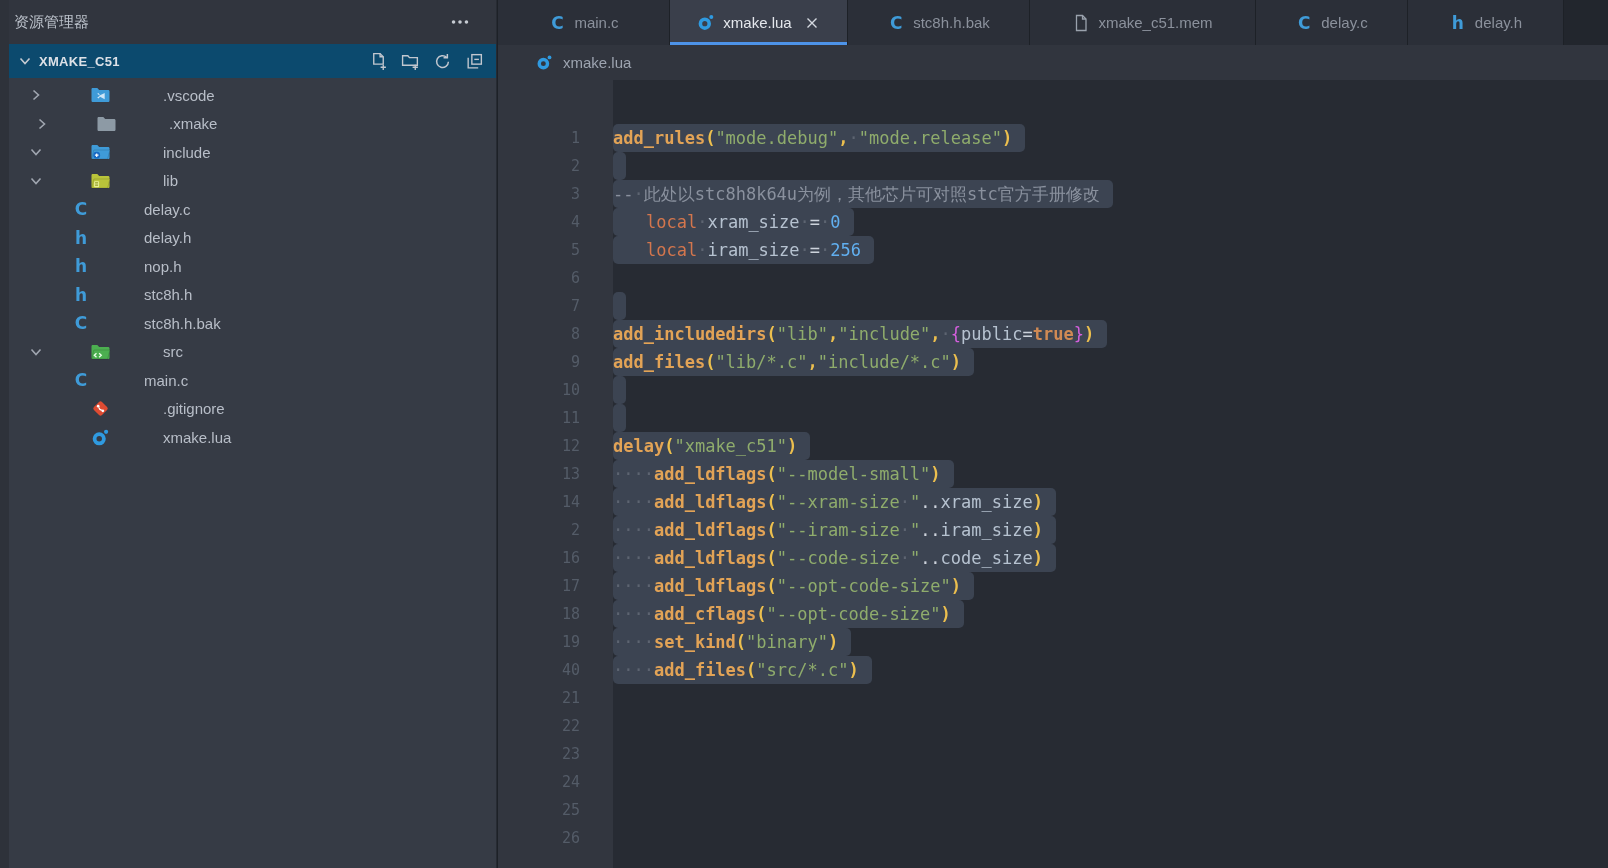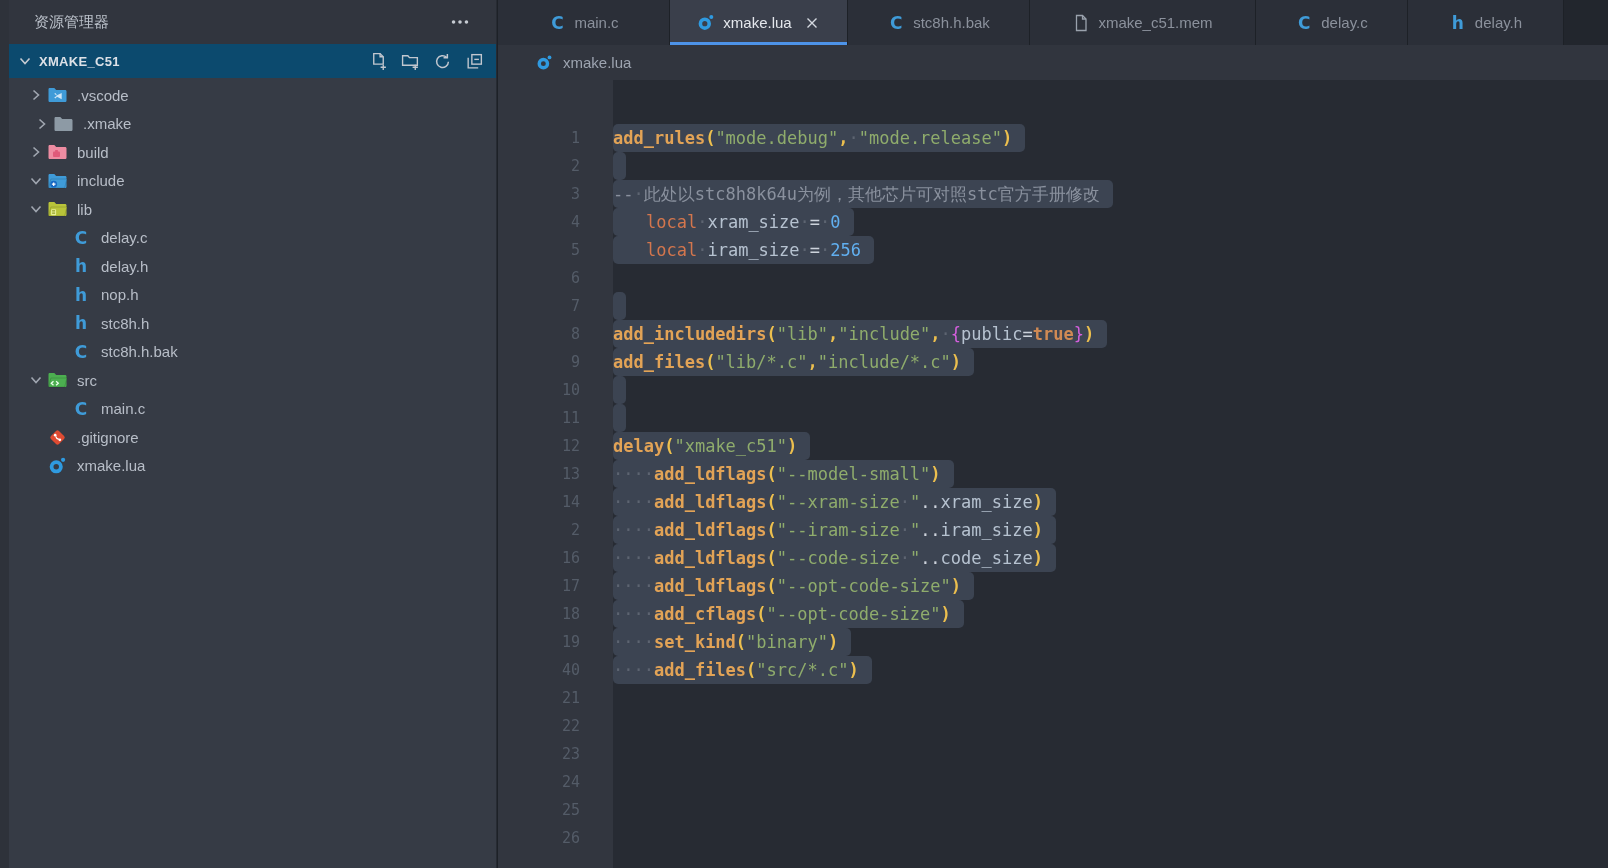--- a/index.html
+++ b/index.html
@@ -3,31 +3,31 @@
 <meta charset="utf-8">
 <style>
   html,body{margin:0;padding:0;background:#272b33;}
   body{width:1608px;height:868px;overflow:hidden;position:relative;
        font-family:"Liberation Sans","DejaVu Sans",sans-serif;
        -webkit-font-smoothing:antialiased;}
   
   #sidebar{position:absolute;left:0;top:0;width:496px;height:868px;background:#363b45;}
   #edge-strip{position:absolute;left:0;top:0;width:9px;height:868px;background:#2e323a;}
   .ex-header{height:44px;display:flex;align-items:center;background:#31353e;
-             padding-left:34px;color:#bcc2cb;font-size:15px;}
+             padding-left:14px;color:#bcc2cb;font-size:15px;}
   .ex-header .sp{flex:1;}
   .more-btn{margin-right:26px;color:#c6cbd2;cursor:pointer;display:flex;align-items:center;}
   .ex-section{height:34px;display:flex;align-items:center;background:#0c4a6e;padding-left:16px;}
   .ex-section .chev{width:18px;height:18px;display:flex;align-items:center;justify-content:center;}
   .ex-section .name{color:#dde1e7;font-size:13px;font-weight:bold;letter-spacing:.3px;margin-left:5px;}
   .ex-section .sp{flex:1;}
   .sec-actions{display:flex;align-items:center;gap:12px;margin-right:12px;}
   .sec-actions .a-icon{width:20px;height:20px;display:flex;align-items:center;justify-content:center;cursor:pointer;}
   .tree{padding-top:3px;}
-  .tree-row{height:28.5px;display:flex;align-items:center;cursor:pointer;}
+  .tree-row{height:28.5px;display:flex;align-items:center;cursor:pointer;gap:43px;}
   .tree-row .chev{width:20px;height:16px;display:flex;align-items:center;justify-content:center;}
   .t-icon{width:22px;height:20px;display:flex;align-items:center;justify-content:center;margin-right:9px;position:relative;}
   .t-label{color:#b8bec8;font-size:15px;white-space:nowrap;}
   .letter-ic{font-family:"DejaVu Sans",sans-serif;font-weight:bold;font-size:17px;color:#3f9bd8;line-height:20px;}
   
   #editor{position:absolute;left:497px;top:0;width:1111px;height:868px;border-left:1px solid #1d2127;box-sizing:border-box;}
   .tab-bar{height:45px;display:flex;background:#22262d;}
   .tab{height:45px;display:flex;align-items:center;justify-content:center;box-sizing:border-box;
        border-right:1px solid #1d2127;background:#2b2f38;color:#8b919c;font-size:15px;
        position:relative;cursor:pointer;flex:none;}
@@ -137,35 +137,20 @@
         <span class="t-icon">
           <svg width="21" height="18" viewBox="0 0 20 18">
             <path d="M1 3.2 C1 2.5 1.6 2 2.3 2 h4.5 l1.9 2 h8.9 c.8 0 1.4.6 1.4 1.3 v9.4 c0 .7-.6 1.3-1.4 1.3 H2.4 C1.6 16 1 15.4 1 14.7 z" fill="#8d9aa5"></path>
           </svg>
         </span>
         <span class="t-label">.xmake</span>
       </div>
       <div class="tree-row" style="padding-left: 26px;">
         <span class="chev">
           <svg width="16" height="16" viewBox="0 0 16 16" fill="none" stroke="#a0a6b0" stroke-width="1.6">
-            <path d="M5.5 3.5 L10.5 8 L5.5 12.5"></path>
-          </svg>
-        </span>
-        <span class="t-icon">
-          <svg width="21" height="18" viewBox="0 0 20 18">
-            <path d="M1 3.2 C1 2.5 1.6 2 2.3 2 h4.5 l1.9 2 h8.9 c.8 0 1.4.6 1.4 1.3 v9.4 c0 .7-.6 1.3-1.4 1.3 H2.4 C1.6 16 1 15.4 1 14.7 z" fill="#ee8ca2"></path>
-            <rect x="5.5" y="8.5" width="7" height="5.5" rx="1" fill="#e05a7a"></rect>
-            <rect x="7.5" y="7" width="3" height="2" rx=".8" fill="#e05a7a"></rect>
-          </svg>
-        </span>
-        <span class="t-label">build</span>
-      </div>
-      <div class="tree-row" style="padding-left: 26px;">
-        <span class="chev">
-          <svg width="16" height="16" viewBox="0 0 16 16" fill="none" stroke="#a0a6b0" stroke-width="1.6">
             <path d="M3.5 5.5 L8 10.5 L12.5 5.5"></path>
           </svg>
         </span>
         <span class="t-icon">
           <svg width="21" height="18" viewBox="0 0 20 18">
             <path d="M1 3.2 C1 2.5 1.6 2 2.3 2 h4.5 l1.9 2 h8.9 c.8 0 1.4.6 1.4 1.3 v9.4 c0 .7-.6 1.3-1.4 1.3 H2.4 C1.6 16 1 15.4 1 14.7 z" fill="#3f9bd8"></path>
             <path d="M1.2 16 L3.4 7 h16 l-2.3 9 z" fill="#3f9bd8" stroke="#00000022"></path>
             <circle cx="6.2" cy="12.2" r="3.4" fill="#1769c4"></circle>
             <path d="M6.2 10.4 v3.6 M4.4 12.2 h3.6" stroke="#fff" stroke-width="1.2"></path>
           </svg>

